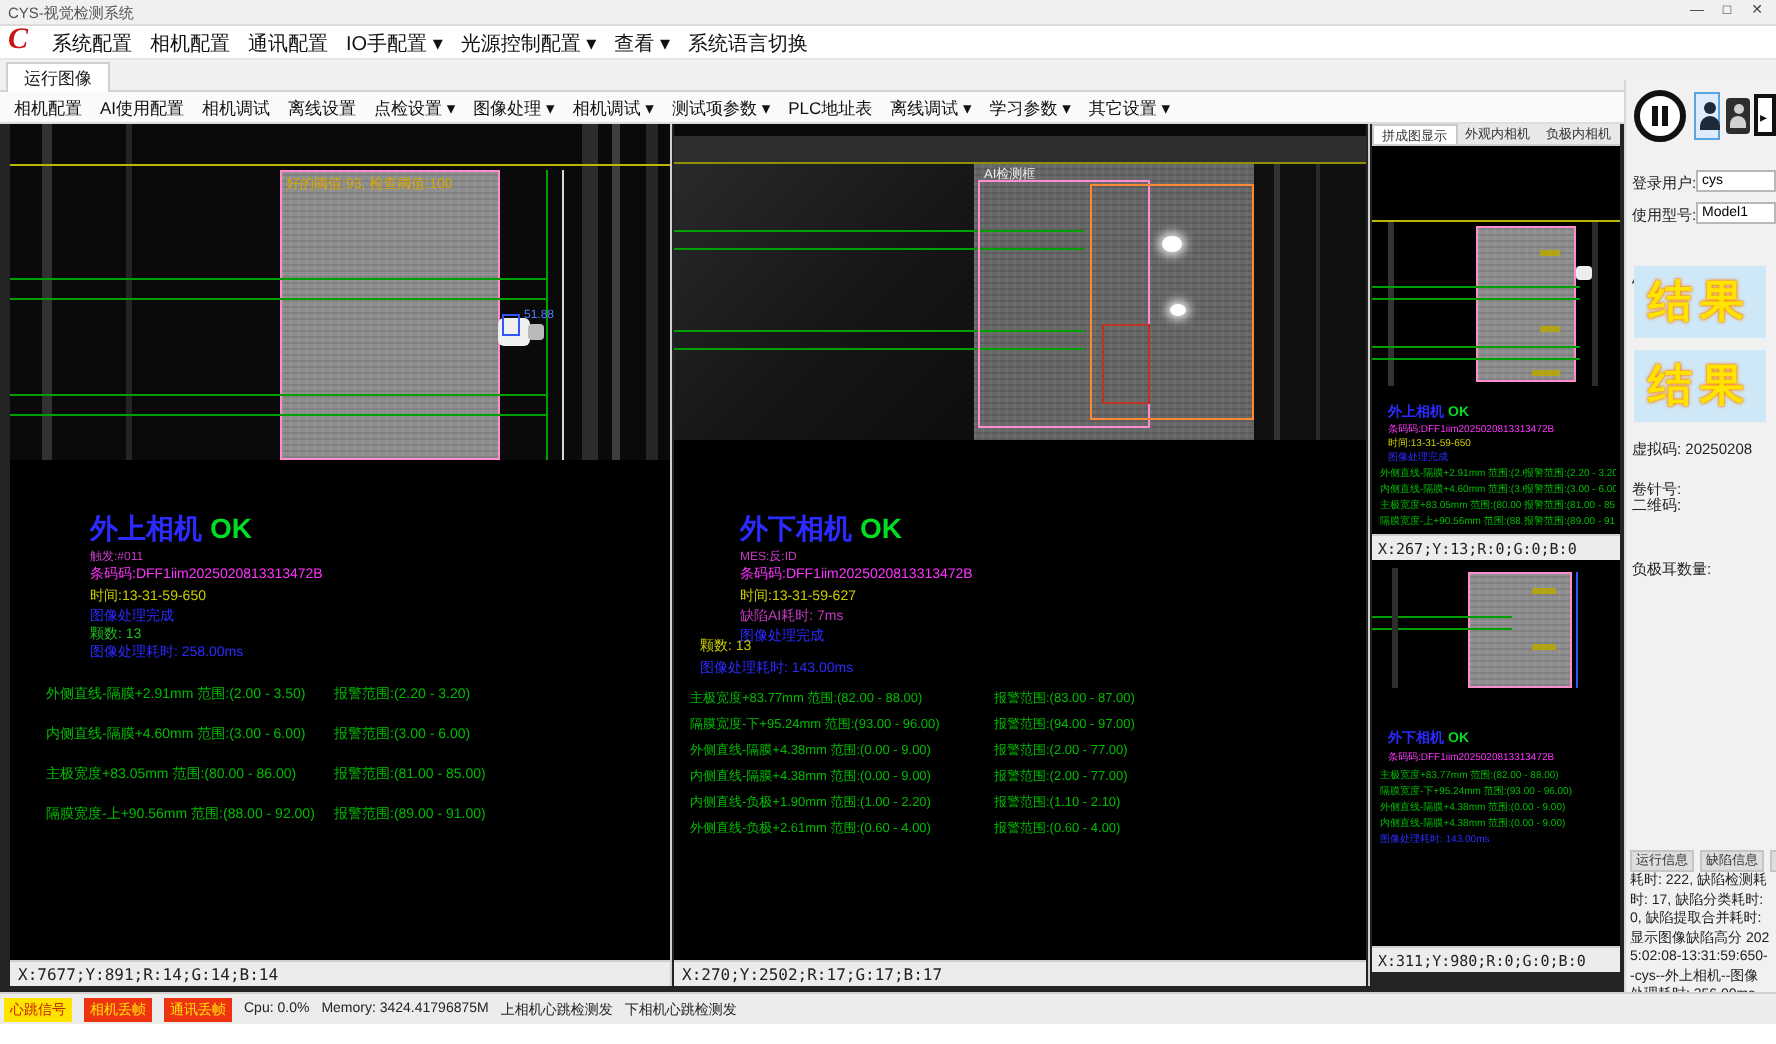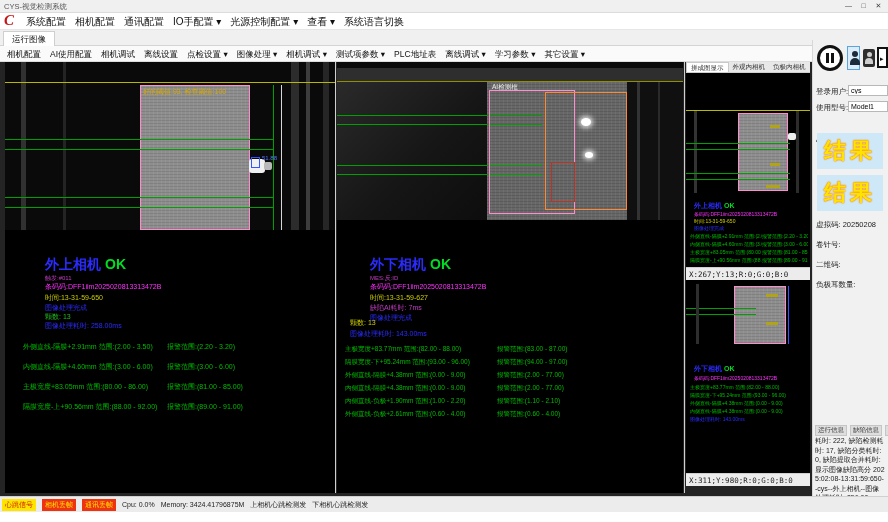--- a/index.html
+++ b/index.html
@@ -194,20 +194,21 @@
   </div>
   <div class="mrow" style="left:18px; top:320px; width:306px;">
     <span class="mmain" style="width:144px;">主极宽度+83.05mm 范围:(80.00 - 86.00)</span>
     <span class="mwarn">报警范围:(81.00 - 85.00)</span>
   </div>
   <div class="mrow" style="left:18px; top:340px; width:306px;">
     <span class="mmain" style="width:144px;">隔膜宽度-上+90.56mm 范围:(88.00 - 92.00)</span>
     <span class="mwarn">报警范围:(89.00 - 91.00)</span>
   </div>
 
+  <div class="cam-status">X:7677;Y:891;R:14;G:14;B:14</div>
 </div>
 
 <div class="campanel" style="left:337px; top:62px; width:346px; height:431px;">
   <div class="cam-img" style="width:346px; height:158px;">
     <div style="position:absolute; left:0; top:6px; width:346px; height:14px; background:#2e2e2e; border-bottom:1px solid #4a4a4a;"></div>
     <div style="position:absolute; left:0; top:20px; width:150px; height:138px; background:linear-gradient(135deg,#2a2a2a 0%,#161616 55%,#0d0d0d 100%);"></div>
     <div style="position:absolute; left:150px; top:20px; width:140px; height:138px; background:#676767; background-image:repeating-linear-gradient(0deg, rgba(0,0,0,.12) 0 1px, transparent 1px 3px), repeating-linear-gradient(90deg, rgba(255,255,255,.05) 0 1px, transparent 1px 4px);"></div>
     <div style="position:absolute; left:290px; top:20px; width:56px; height:138px; background:#101010;"></div>
     <div class="streak" style="left:300px; width:3px; top:20px; height:138px; background:#333;"></div>
     <div class="streak" style="left:321px; width:2px; top:20px; height:138px; background:#2a2a2a;"></div>
@@ -253,20 +254,21 @@
   </div>
   <div class="mrow" style="left:8px; top:335px; width:332px; font-size:6.5px;">
     <span class="mmain" style="width:152px;">内侧直线-负极+1.90mm 范围:(1.00 - 2.20)</span>
     <span class="mwarn">报警范围:(1.10 - 2.10)</span>
   </div>
   <div class="mrow" style="left:8px; top:348px; width:332px; font-size:6.5px;">
     <span class="mmain" style="width:152px;">外侧直线-负极+2.61mm 范围:(0.60 - 4.00)</span>
     <span class="mwarn">报警范围:(0.60 - 4.00)</span>
   </div>
 
+  <div class="cam-status">X:270;Y:2502;R:17;G:17;B:17</div>
 </div>
 
 <div class="abs minitabs">
   <span class="sel">拼成图显示</span>
   <span>外观内相机</span>
   <span>负极内相机</span>
 </div>
 
 <div class="miniview" style="left:686px; top:73px; width:124px; height:194px;">
   <div class="hline" style="left:0; top:37px; width:124px; background:#b8b800;"></div>
@@ -361,21 +363,21 @@
     <span>使用型号:</span>
     <input value="Model1" style="">
   </div>
 
   <span class="lbl" style="top:92px; font-size:9px;">总结果:</span>
   <div class="resultbox" style="top:93px;">结果</div>
   <div class="resultbox" style="top:135px;">结果</div>
 
   <span class="lbl" style="top:180px;">虚拟码: 20250208</span>
   <span class="lbl" style="top:200px;">卷针号:</span>
-  <span class="lbl" style="top:220px;">二维码:</span>
+  <span class="lbl" style="top:208px;">二维码:</span>
   <span class="lbl" style="top:240px;">负极耳数量:</span>
 
   <div class="logtabs" style="top:385px;">
     <span>运行信息</span>
     <span>缺陷信息</span>
     <span>报错信息</span>
   </div>
   <div class="logtext" style="top:396px;">耗时: 222, 缺陷检测耗时: 17, 缺陷分类耗时: 0, 缺陷提取合并耗时: 显示图像缺陷高分 2025:02:08-13:31:59:650--cys--外上相机--图像处理耗时: 256.00ms</div>
 </div>
 

